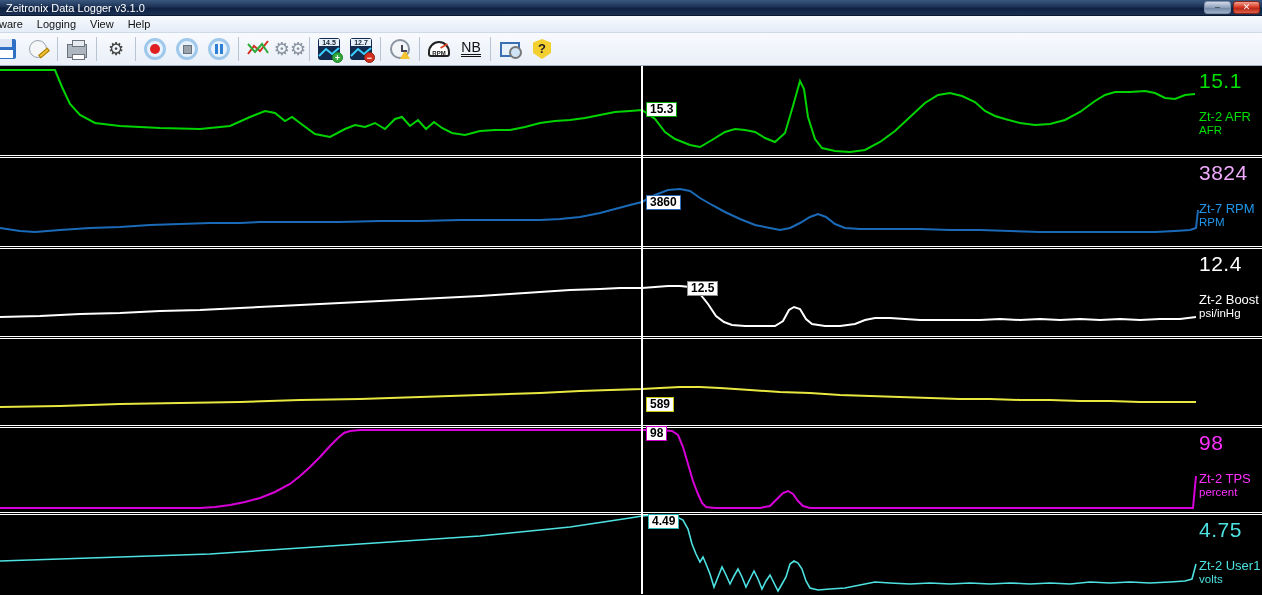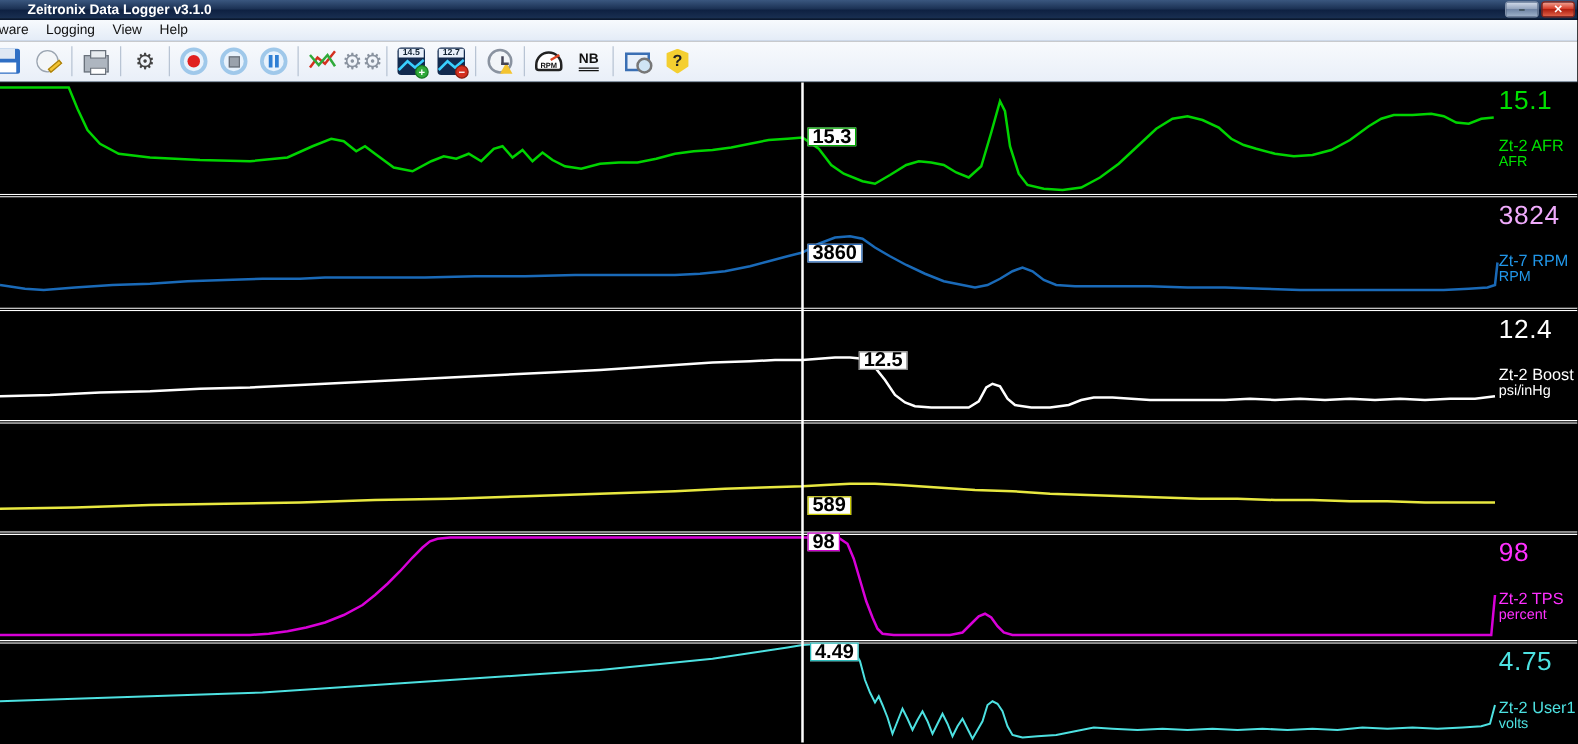--- a/index.html
+++ b/index.html
@@ -4,22 +4,22 @@
 <style>
   * { box-sizing: border-box; margin: 0; padding: 0; }
   html,body { width:1262px; height:595px; overflow:hidden; background:#000;
               font-family:"Liberation Sans", sans-serif; }
   #app { position:relative; width:1262px; height:595px; background:#000; }
 
   
   .titlebar { position:relative; height:16px;
     background:linear-gradient(180deg,#3a577f 0%,#1d3356 45%,#0e2142 55%,#1a3052 100%);
     border-bottom:1px solid #0a1830;
-    color:#fff; font-size:11px; font-weight:bold;
-    display:flex; align-items:center; padding-left:22px; }
+    color:#fff; font-size:11px; font-weight:normal;
+    display:flex; align-items:center; padding-left:6px; }
   .winbtns { position:absolute; right:2px; top:1px; display:flex; gap:2px; }
   .winbtn { width:27px; height:13px; font-size:9px; line-height:11px; text-align:center;
     color:#fff; border:1px solid #7f8fa8; border-radius:3px;
     background:linear-gradient(180deg,#cfd9e8,#8fa0ba 50%,#6f84a4 51%,#9cb0c8);
     color:#233; cursor:default; }
   .winbtn.close { background:linear-gradient(180deg,#f0a090,#d4331f 50%,#b02010 51%,#e06048);
     color:#fff; border-color:#8c2418; }
 
   
   .menubar { height:17px; background:linear-gradient(180deg,#f7fafd,#e4ecf7);
@@ -64,39 +64,39 @@
   .pm.add { background:#2faa3a; border:1px solid #1a7a24; }
   .pm.rem { background:#d43020; border:1px solid #8c1f12; }
   .clockface { width:20px; height:20px; border-radius:50%; border:2px solid #8a93a0; background:#f2f5f8; position:relative; }
   .clockface:before { content:""; position:absolute; left:9px; top:4px; width:2px; height:7px; background:#445; }
   .clockface:after { content:""; position:absolute; left:9px; top:9px; width:6px; height:2px; background:#445; }
   .warn { position:absolute; right:-2px; bottom:-2px; width:0; height:0;
     border-left:5px solid transparent; border-right:5px solid transparent; border-bottom:9px solid #f4c430; }
   .gauge { width:22px; height:16px; border:2px solid #222; border-radius:11px 11px 3px 3px; background:#fff; position:relative; }
   .gauge:before { content:""; position:absolute; left:10px; top:2px; width:8px; height:2px; background:#d42; transform:rotate(-30deg); }
   .gauge-label { position:absolute; bottom:1px; left:0; right:0; text-align:center; font-size:6px; font-weight:bold; color:#111; }
-  .nbtext { font-size:11px; font-weight:bold; color:#111; border-bottom:3px double #111; line-height:13px; }
+  .nbtext { font-size:14px; font-weight:normal; color:#111; border-bottom:3px double #111; line-height:13px; }
   .previcon { width:20px; height:15px; background:#e8f0fa; border:2px solid #3a6fb4; position:relative; }
   .previcon:before { content:""; position:absolute; right:-4px; bottom:-4px; width:9px; height:9px;
     border:2px solid #777; border-radius:50%; background:#cfe4f4; }
   .helpicon { width:18px; height:20px; background:#f4cf30; border-radius:4px;
     clip-path:polygon(50% 0,100% 18%,100% 70%,50% 100%,0 70%,0 18%);
     color:#222; font-weight:bold; font-size:13px; text-align:center; line-height:20px; }
 
   
   .charts { position:relative; width:1262px; height:408px; background:#000; }
   .panel { position:relative; width:1262px; overflow:hidden; background:#000; }
   .panel svg { position:absolute; left:0; top:0; }
   .sep-h { height:3px; background:#000; border-top:1px solid #fff; border-bottom:1px solid #fff; }
   .side { position:absolute; left:1199px; top:0; width:63px; height:100%; pointer-events:none; }
   .side .val { position:absolute; top:3px; left:0; font-size:21px; letter-spacing:0.5px; }
   .side .nm  { position:absolute; top:43px; left:0; font-size:13px; white-space:nowrap; }
   .side .un  { position:absolute; top:58px; left:0; font-size:11.5px; white-space:nowrap; }
   .cursorline { position:absolute; left:641px; top:0; width:2px; height:528px; background:#fff; z-index:3; }
-  .cursorbox { position:absolute; z-index:5; background:#fff; color:#000; font-size:16px; font-weight:bold;
+  .cursorbox { position:absolute; z-index:5; background:#fff; color:#000; font-size:12px; font-weight:bold;
     line-height:13px; padding:0 3px; border:1px solid #000; }
 </style>
 </head>
 <body>
 
 <div id="app">
 
   <div class="titlebar">
     <span>Zeitronix Data Logger v3.1.0</span>
     <div class="winbtns">

